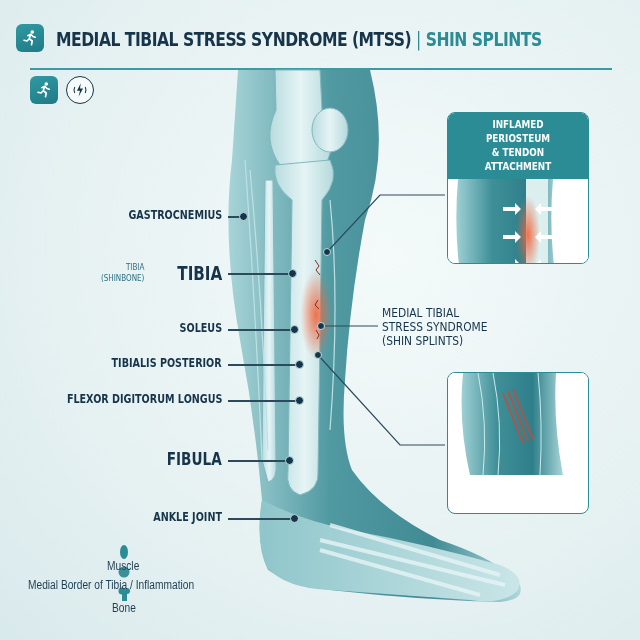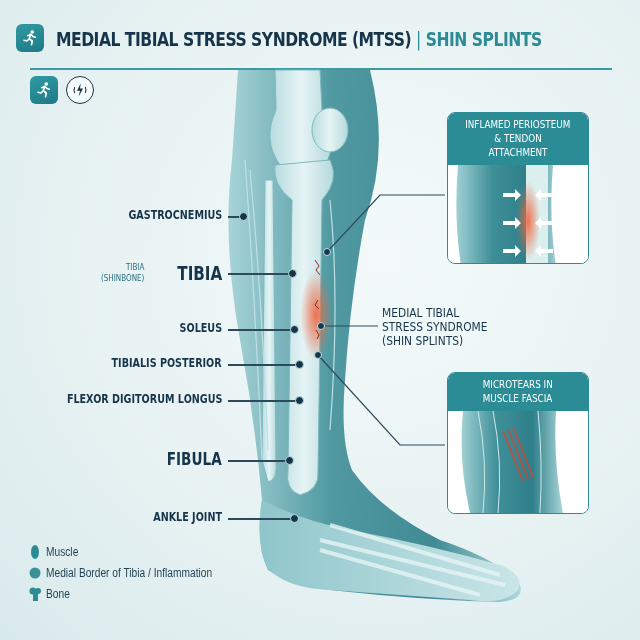--- a/index.html
+++ b/index.html
@@ -36,32 +36,32 @@
     color:#16344a; white-space:nowrap; transform:scaleX(0.8); transform-origin:right center;
     text-align:right;
   }
   .leader { position:absolute; height:2px; background:#2d4a5c; }
   .dot { position:absolute; width:7px; height:7px; border-radius:50%; background:#16344a; border:1px solid #bfe0e3; }
 
   .callout {
     position:absolute; background:#ffffff; border:1.5px solid #2b8c96; border-radius:8px; overflow:hidden;
   }
   .callout-head {
-    background:#2b8c96; color:#fff; font-family:"DejaVu Sans", sans-serif; font-weight:normal;
+    background:#2b8c96; color:#fff; font-family:"DejaVu Sans", sans-serif; font-weight:bold;
     font-size:11px; line-height:14px; text-align:center; padding:5px 4px;
   }
   .callout-head span { display:inline-block; transform:scaleX(0.8); }
 
   .mtss {
     position:absolute; left:382px; top:306px; font-family:"DejaVu Sans", sans-serif;
     font-size:13px; line-height:14px; color:#16344a; transform:scaleX(0.82); transform-origin:left top;
   }
 
   .legend { position:absolute; left:28px; top:545px; font-size:12px; color:#1e3e52; }
-  .legend-item { display:flex; align-items:center; height:14px; margin-bottom:7px; }
+  .legend-item { display:flex; align-items:center; height:14px; margin-bottom:7px;flex-direction:column; }
   .legend-item .sw { width:14px; display:flex; justify-content:center; margin-right:4px; }
   .legend-item span.t { transform:scaleX(0.85); transform-origin:left center; white-space:nowrap; display:inline-block; }
 </style>
 </head>
 <body>
 
 <div class="header">
   <div class="app-icon" style="left:0;top:2px;">
     <svg width="18" height="18" viewBox="0 0 24 24">
         <circle cx="15" cy="4" r="2.4" fill="#fff"></circle>
@@ -190,24 +190,20 @@
       <path d="M55 56 h12 v-4 l6 6 -6 6 v-4 h-12z"></path>
       <path d="M55 84 h12 v-4 l6 6 -6 6 v-4 h-12z"></path>
       <path d="M105 28 h-12 v-4 l-6 6 6 6 v-4 h12z"></path>
       <path d="M105 56 h-12 v-4 l-6 6 6 6 v-4 h12z"></path>
       <path d="M105 84 h-12 v-4 l-6 6 6 6 v-4 h12z"></path>
     </g>
   </svg>
 </div>
 
 <div class="callout" style="left:447px;top:372px;width:140px;height:140px;">
-  <div class="callout-head">
-    <span>MICROTEARS IN</span><br>
-    <span>MUSCLE FASCIA</span>
-  </div>
   <svg width="140" height="102" viewBox="0 0 140 102">
     <rect width="140" height="102" fill="#fff"></rect>
     <path d="M15 0 Q10 50 22 102 L115 102 Q105 50 108 0 Z" fill="url(#mus)"></path>
     <path d="M55 20 L75 70 M60 18 L80 68 M65 16 L85 66" stroke="#c94a3a" stroke-width="2" opacity="0.8"></path>
     <path d="M30 0 Q40 50 35 102 M45 0 Q55 50 50 102 M90 0 Q95 50 92 102" stroke="#cde9eb" stroke-width="1" fill="none"></path>
   </svg>
 </div>
 
 <div class="legend">
   <div class="legend-item">

